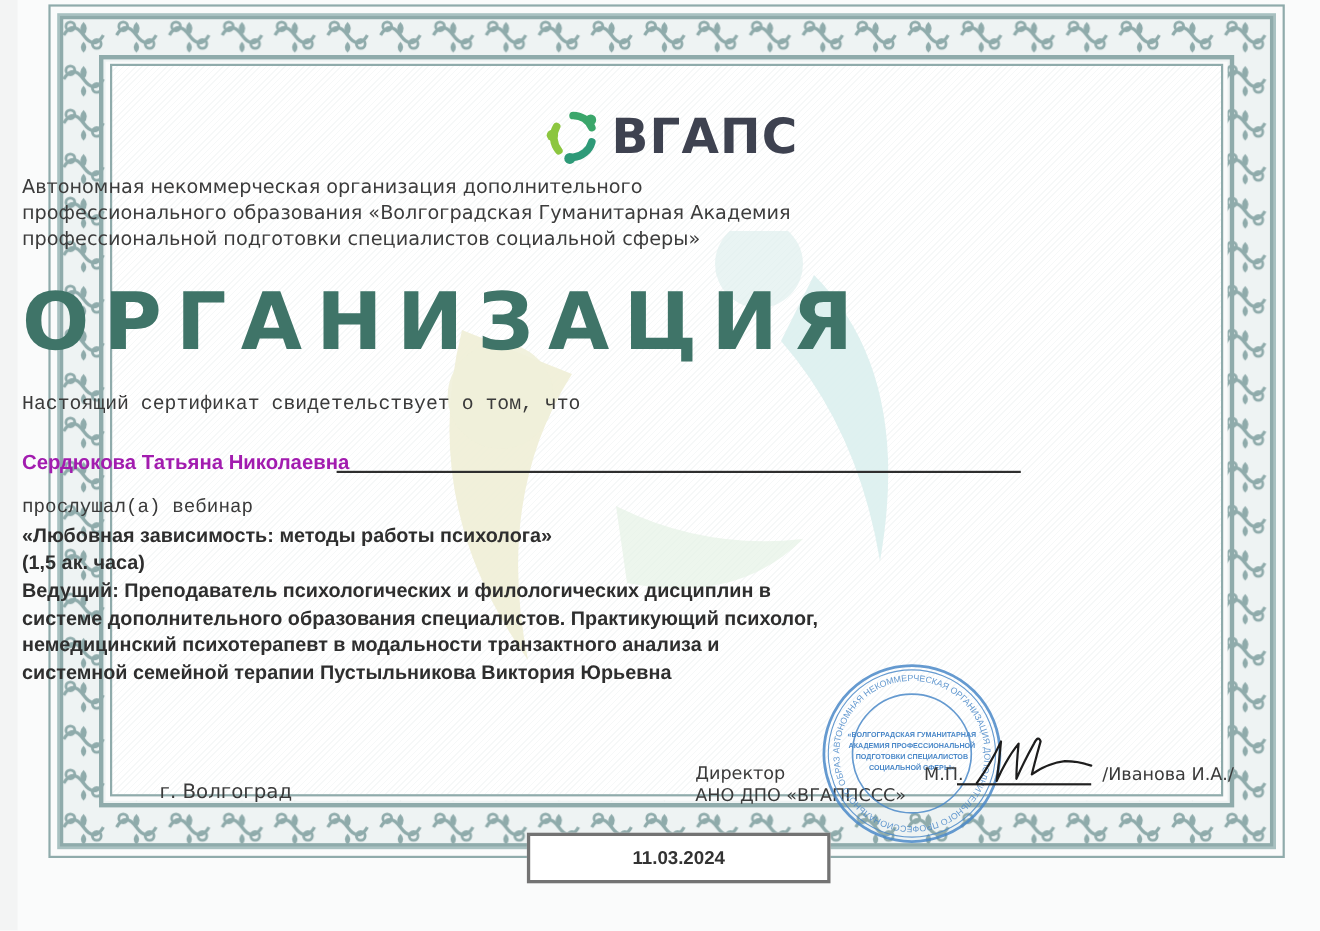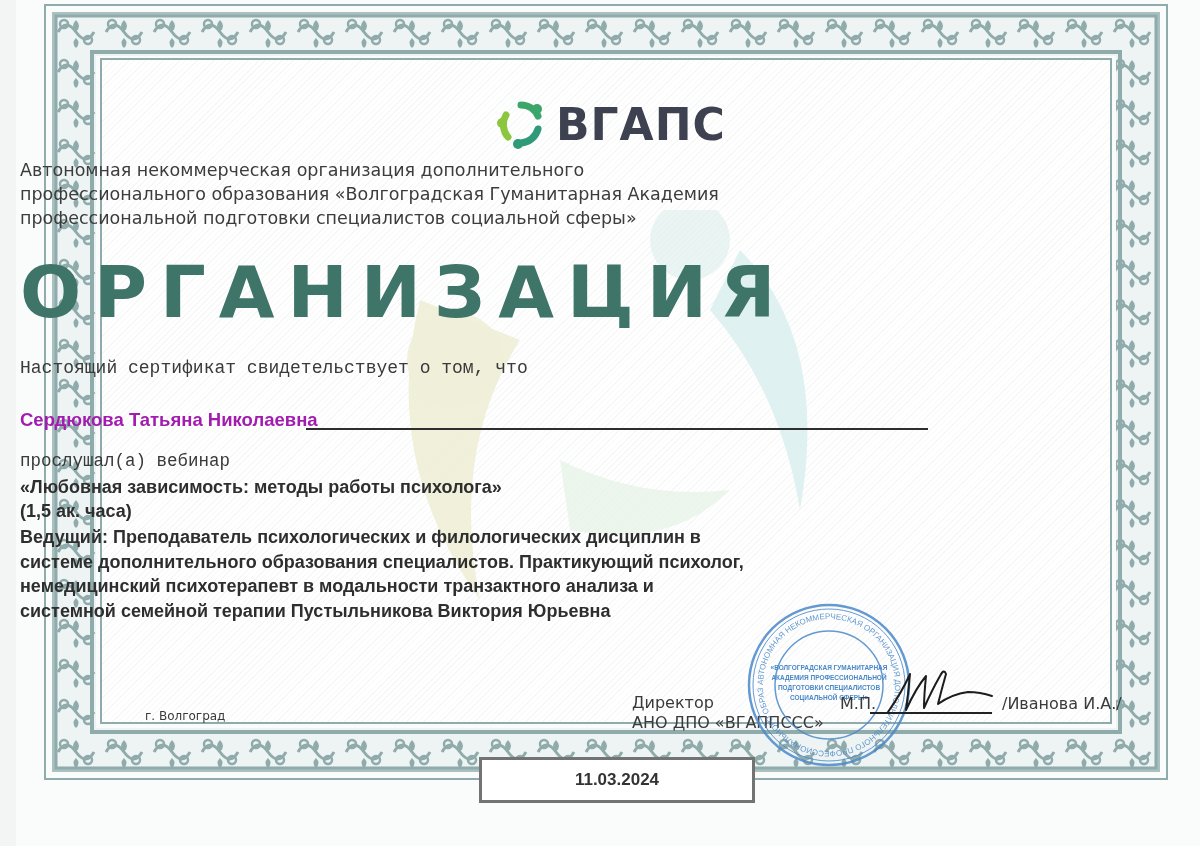--- a/index.html
+++ b/index.html
@@ -43,21 +43,21 @@
     top:252px; font-family:"DejaVu Sans", sans-serif; font-weight:bold; font-size:72px;
     color:#3f7468; letter-spacing:13px; line-height:80px;
   }
   .attest { top:358px; font-family:Liberation Mono, monospace; font-size:18px; color:#3a3a3a; }
   .recipient { top:409px; font-weight:bold; font-size:18.5px; color:#a21caf; }
   .underline { position:absolute; left:306px; top:428px; width:622px; height:2px; background:#2e2e2e; }
   .heard { top:451px; font-family:Liberation Mono, monospace; font-size:17.5px; color:#3a3a3a; }
   .course { top:477px; font-weight:bold; font-size:18px; color:#2e2e2e; }
   .hours { top:501px; font-weight:bold; font-size:18px; color:#2e2e2e; }
   .lecturer { top:525px; font-weight:bold; font-size:18px; line-height:24.5px; color:#2e2e2e; }
-  .city { position:absolute; left:145px; top:709px; font-family:"DejaVu Sans", sans-serif; font-size:12px; color:#3a3a3a; }
+  .city { position:absolute; left:145px; top:709px; font-family:"DejaVu Sans", sans-serif; font-size:18px; color:#3a3a3a; }
   .director { position:absolute; left:632px; top:693px; font-family:"DejaVu Sans", sans-serif; font-size:16px; line-height:20px; color:#3a3a3a; }
   .mp { position:absolute; left:840px; top:694px; font-family:"DejaVu Sans", sans-serif; font-size:16px; color:#3a3a3a; }
   .sigline { position:absolute; left:870px; top:712px; width:122px; height:1.5px; background:#222; }
   .signame { position:absolute; left:1002px; top:694px; font-family:"DejaVu Sans", sans-serif; font-size:16px; color:#3a3a3a; }
   .stamp { position:absolute; left:744px; top:600px; width:170px; height:170px; }
   .signature { position:absolute; left:880px; top:662px; width:120px; height:60px; }
   .datebox {
     position:absolute; left:479px; top:757px; width:276px; height:46px;
     background:#fff; border:3px solid #737373; box-sizing:border-box;
     display:flex; align-items:center; justify-content:center;

